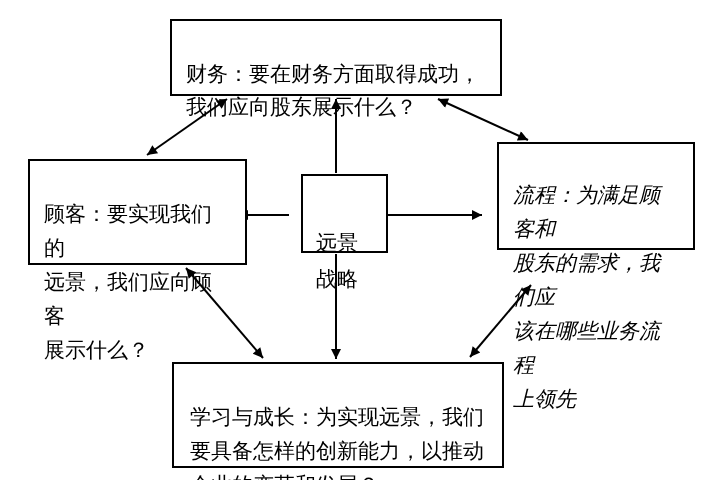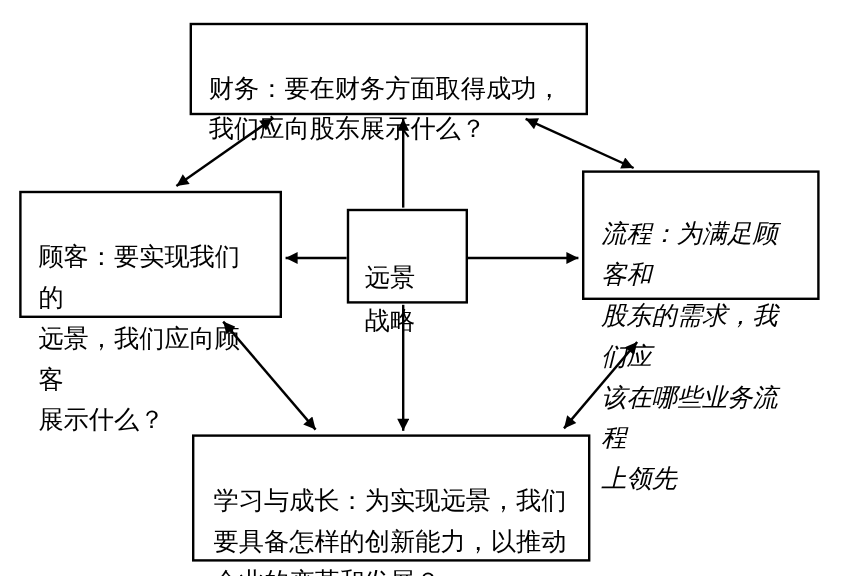--- a/index.html
+++ b/index.html
@@ -24,20 +24,21 @@
     height: 480px;
   }
   .box {
     position: absolute;
     box-sizing: border-box;
     border: 2px solid #000000;
     background: #ffffff;
     font-size: 21px;
     white-space: pre-line;
     text-align: left;
+    margin-left: 12px;
   }
   .box-finance {
     left: 158px; top: 19px; width: 332px; height: 77px;
     padding: 4px 14px;
     line-height: 33px;
   }
   .box-customer {
     left: 16px; top: 159px; width: 219px; height: 106px;
     padding: 2px 14px;
     line-height: 34px;
@@ -47,22 +48,22 @@
     padding: 0 14px;
     line-height: 34px;
     font-style: italic;
   }
   .box-learning {
     left: 160px; top: 362px; width: 332px; height: 106px;
     padding: 2px 16px;
     line-height: 34px;
   }
   .box-vision {
-    left: 289px; top: 174px; width: 101px; height: 79px;
-    padding: 1px 13px;
+    left: 289px; top: 174px; width: 87px; height: 79px;
+    padding: 13px 13px;
     line-height: 36px;
   }
   line {
     stroke: #000000;
     stroke-width: 2;
   }
 </style>
 </head>
 <body>
 

